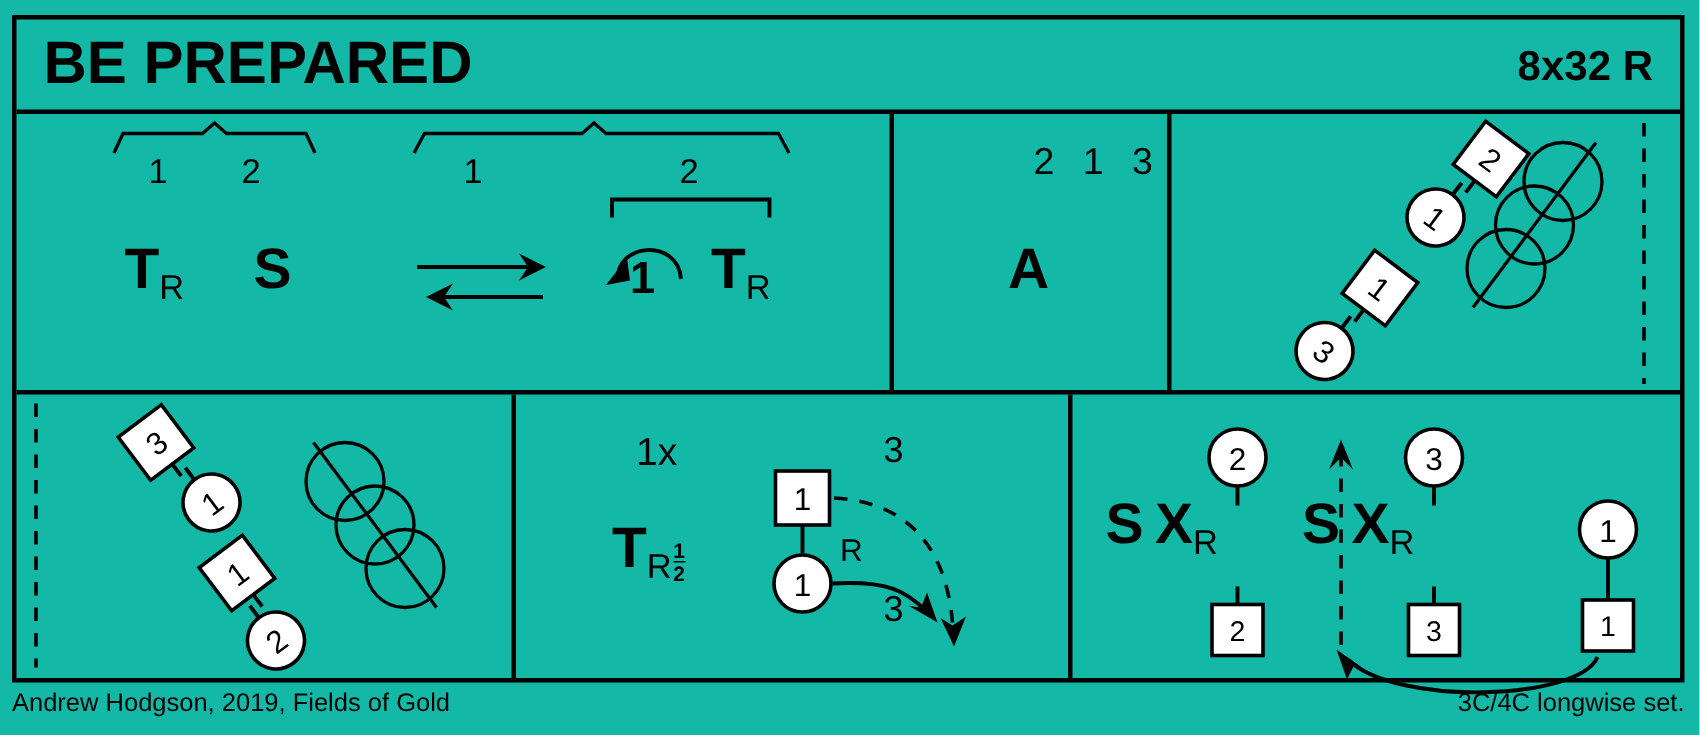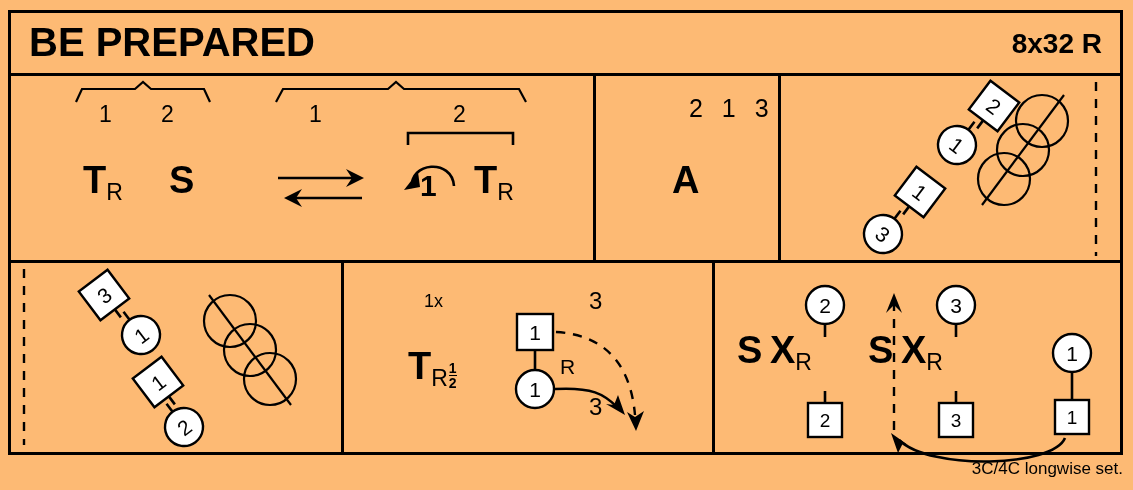--- a/index.html
+++ b/index.html
@@ -8,21 +8,21 @@
     background: #ffffff;
   }
   body {
     font-family: "Liberation Sans", sans-serif;
     color: #000000;
   }
   #page {
     position: relative;
     width: 1133px;
     height: 490px;
-    background: #fdba74;
+    background: #14b8a6;
     overflow: hidden;
   }
 
   
   .crib-frame {
     position: absolute;
     left: 8px;
     top: 10px;
     width: 1115px;
     height: 445px;
@@ -295,21 +295,21 @@
             <circle class="stroke" cx="189" cy="52" r="26"></circle>
             <circle class="stroke" cx="209" cy="81" r="26"></circle>
             <circle class="stroke" cx="229" cy="110" r="26"></circle>
             <path class="stroke" d="M168,26 L250,136"></path>
           </g>
         </svg>
       </div>
 
       <div class="cell c-r2-2 divider">
 
-        <div class="abs" style="left:80px; top:25px; font-size:18px; line-height:26px;"><span>1x</span></div>
+        <div class="abs" style="left:80px; top:25px; font-size:26px; line-height:26px;"><span>1x</span></div>
 
         <div class="abs bigsym" style="left:64px; top:84px;"><span>T</span><span class="sub">R</span><span class="frac"><span class="num">1</span><span class="den">2</span></span></div>
 
         <div class="abs smallnum" style="left:245px; top:26px;">3</div>
 
         <div class="abs smallnum" style="left:245px; top:132px;">3</div>
 
         <svg class="abs" style="left:170px; top:48px;" width="160" height="120">
 
           <g>
@@ -379,14 +379,15 @@
             <path class="strokeT" d="M334,163 C322,192 200,196 168,165"></path>
             <path class="fillblk" d="M177,170 L160,158 L167,178 L172,168 Z"></path>
           </g>
         </svg>
       <div class="abs bigsym" style="left: 22px; top: 68px;"><span>S</span><span> X</span><span class="sub">R</span></div>
           <div class="abs bigsym" style="left: 153px; top: 68px;"><span>S</span><span> X</span><span class="sub">R</span></div>
         </div>
     </div>
   </div>
 
+  <div class="footer-left">Andrew Hodgson, 2019, Fields of Gold</div>
   <div class="footer-right">3C/4C longwise set.</div>
 </div>
 
 </body></html>

